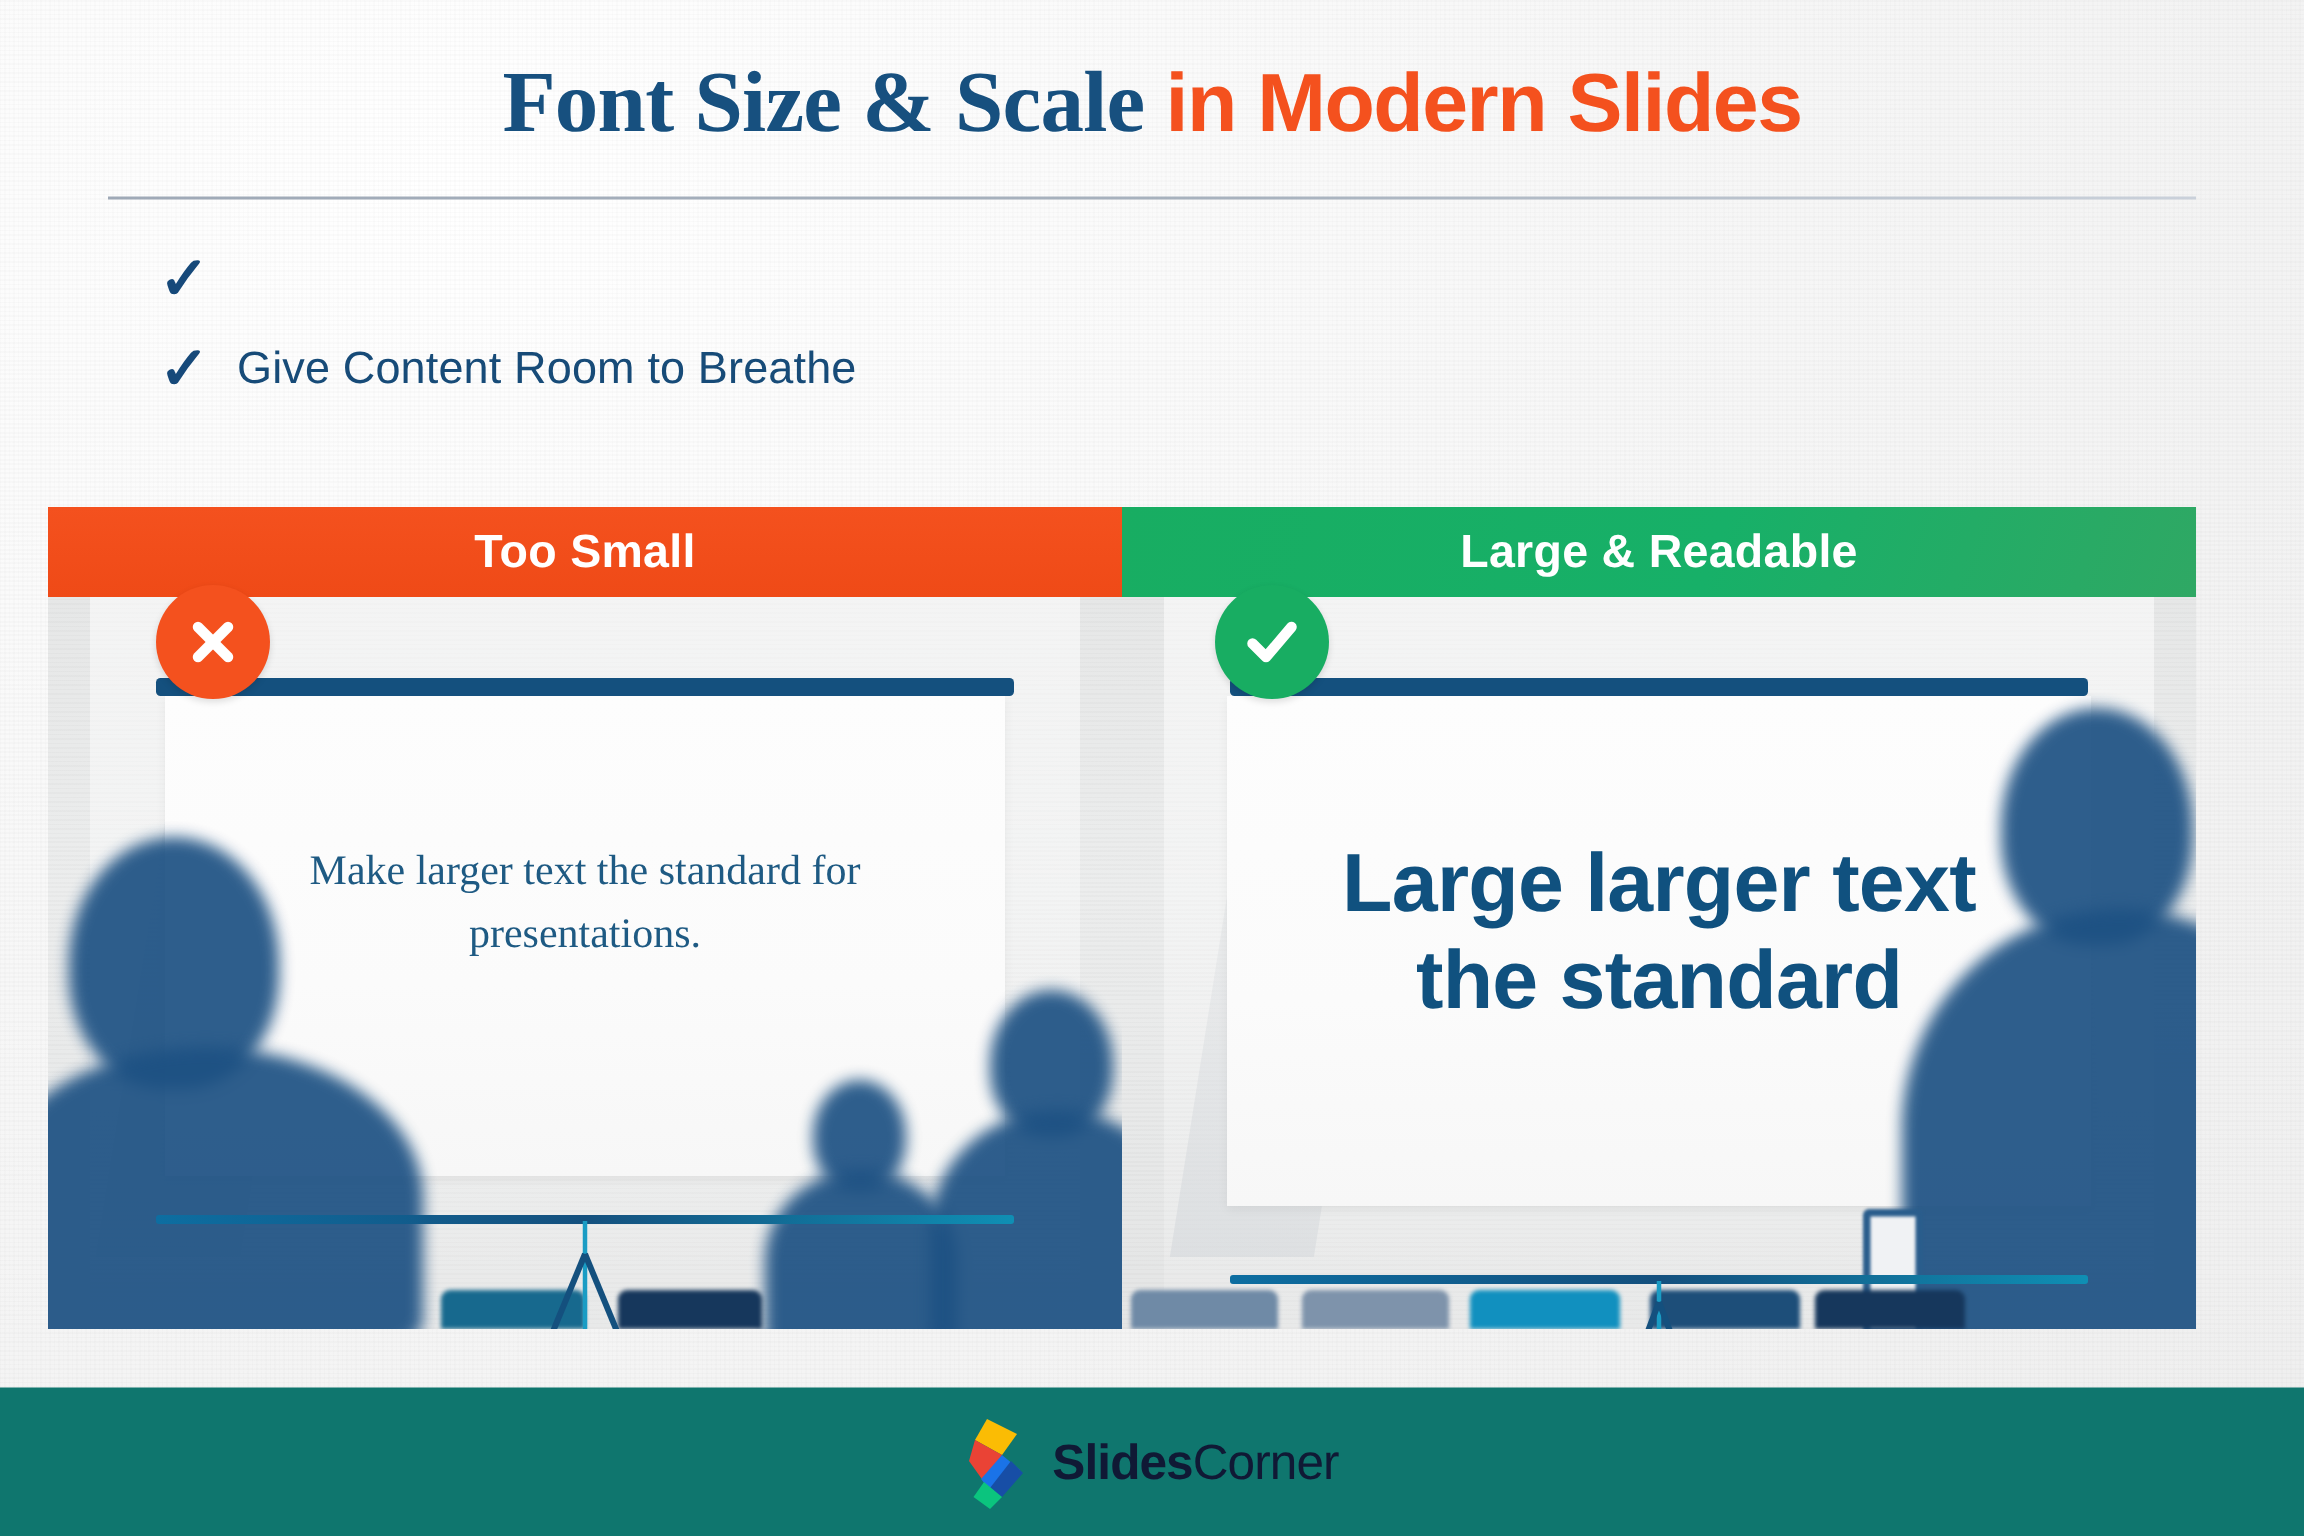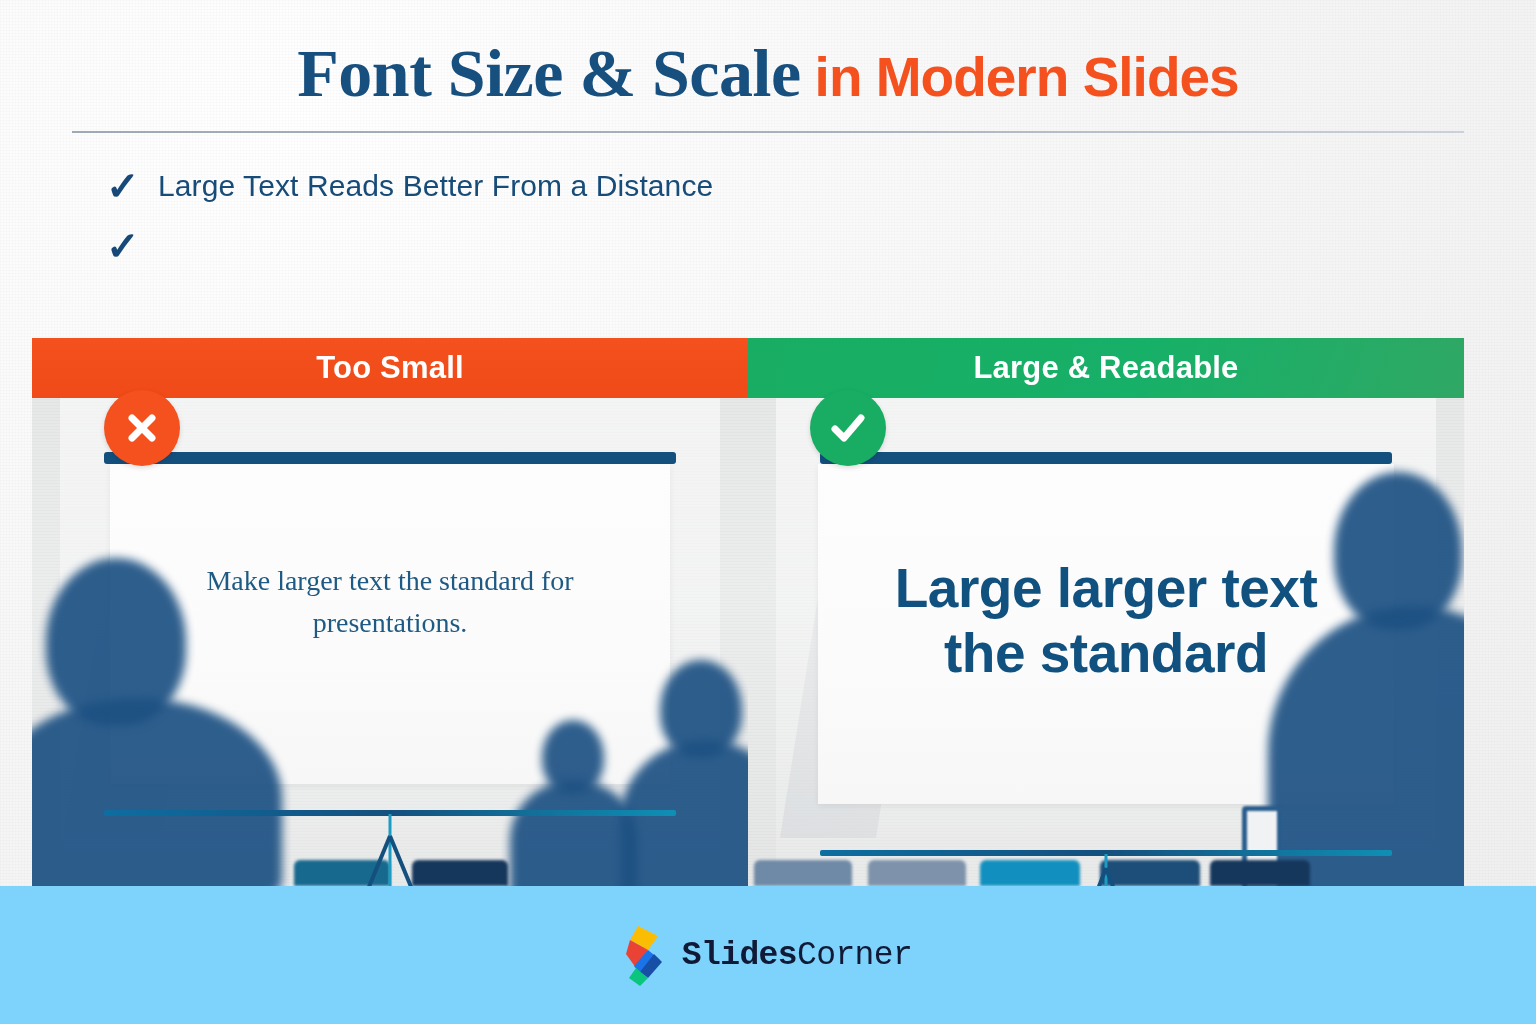--- a/index.html
+++ b/index.html
@@ -28,21 +28,21 @@
   
   .header { position:absolute; left:0; right:0; top:0; height:300px; }
 
   .title-row{
     position:absolute; top:34px; left:0; right:0;
     text-align:center; white-space:nowrap;
   }
   .title-a{
     font-family:"Liberation Serif", serif;
     font-weight:bold;
-    font-size:68px;
+    font-size:58px;
     letter-spacing:-0.5px;
     color:#17507f;
     text-shadow:0 1px 0 rgba(255,255,255,.7);
   }
   .title-b{
     font-family:"Liberation Sans", sans-serif;
     font-weight:bold;
     font-size:55px;
     letter-spacing:-1px;
     color:#f4511e;
@@ -215,23 +215,23 @@
     filter:blur(1.4px);
   }
 
   .phone{
     position:absolute; border-radius:4px;
     filter:blur(1.2px);
   }
 
   
   .footer{
-    position:absolute; left:0; right:0; bottom:0; height:138px;
-    background:#7dd3fc;
-    display:flex; align-items:center; justify-content:center;font-family:Liberation Mono, monospace;
+    position:absolute; left:0; right:0; bottom:0; height:99px;
+    background:#0f766e;
+    display:flex; align-items:center; justify-content:center;
   }
   .logo{ display:flex; align-items:center; gap:16px; }
   .logo-text{
     font-size:33px; font-weight:bold; letter-spacing:-.6px;
     color:#101935;
   }
   .logo-text .lt-light{ font-weight:normal; }
 </style>
 </head>
 <body>
@@ -242,24 +242,24 @@
 
   <div class="title-row">
     <span class="title-a">Font Size &amp; Scale</span><span class="title-b">in Modern Slides</span>
   </div>
 
   <div class="divider"></div>
 
   <div class="bullets">
     <div class="bullet">
       <span class="bullet-check">✓</span>
-      <span class="bullet-text">Large Text Reads Better From a Distance</span>
     </div>
     <div class="bullet">
       <span class="bullet-check">✓</span>
+      <span class="bullet-text">Give Content Room to Breathe</span>
     </div>
   </div>
 </div>
 
 <div class="panels">
 
   <div class="panel panel-left">
 
     <div class="panel-head head-orange">Too Small</div>
 

